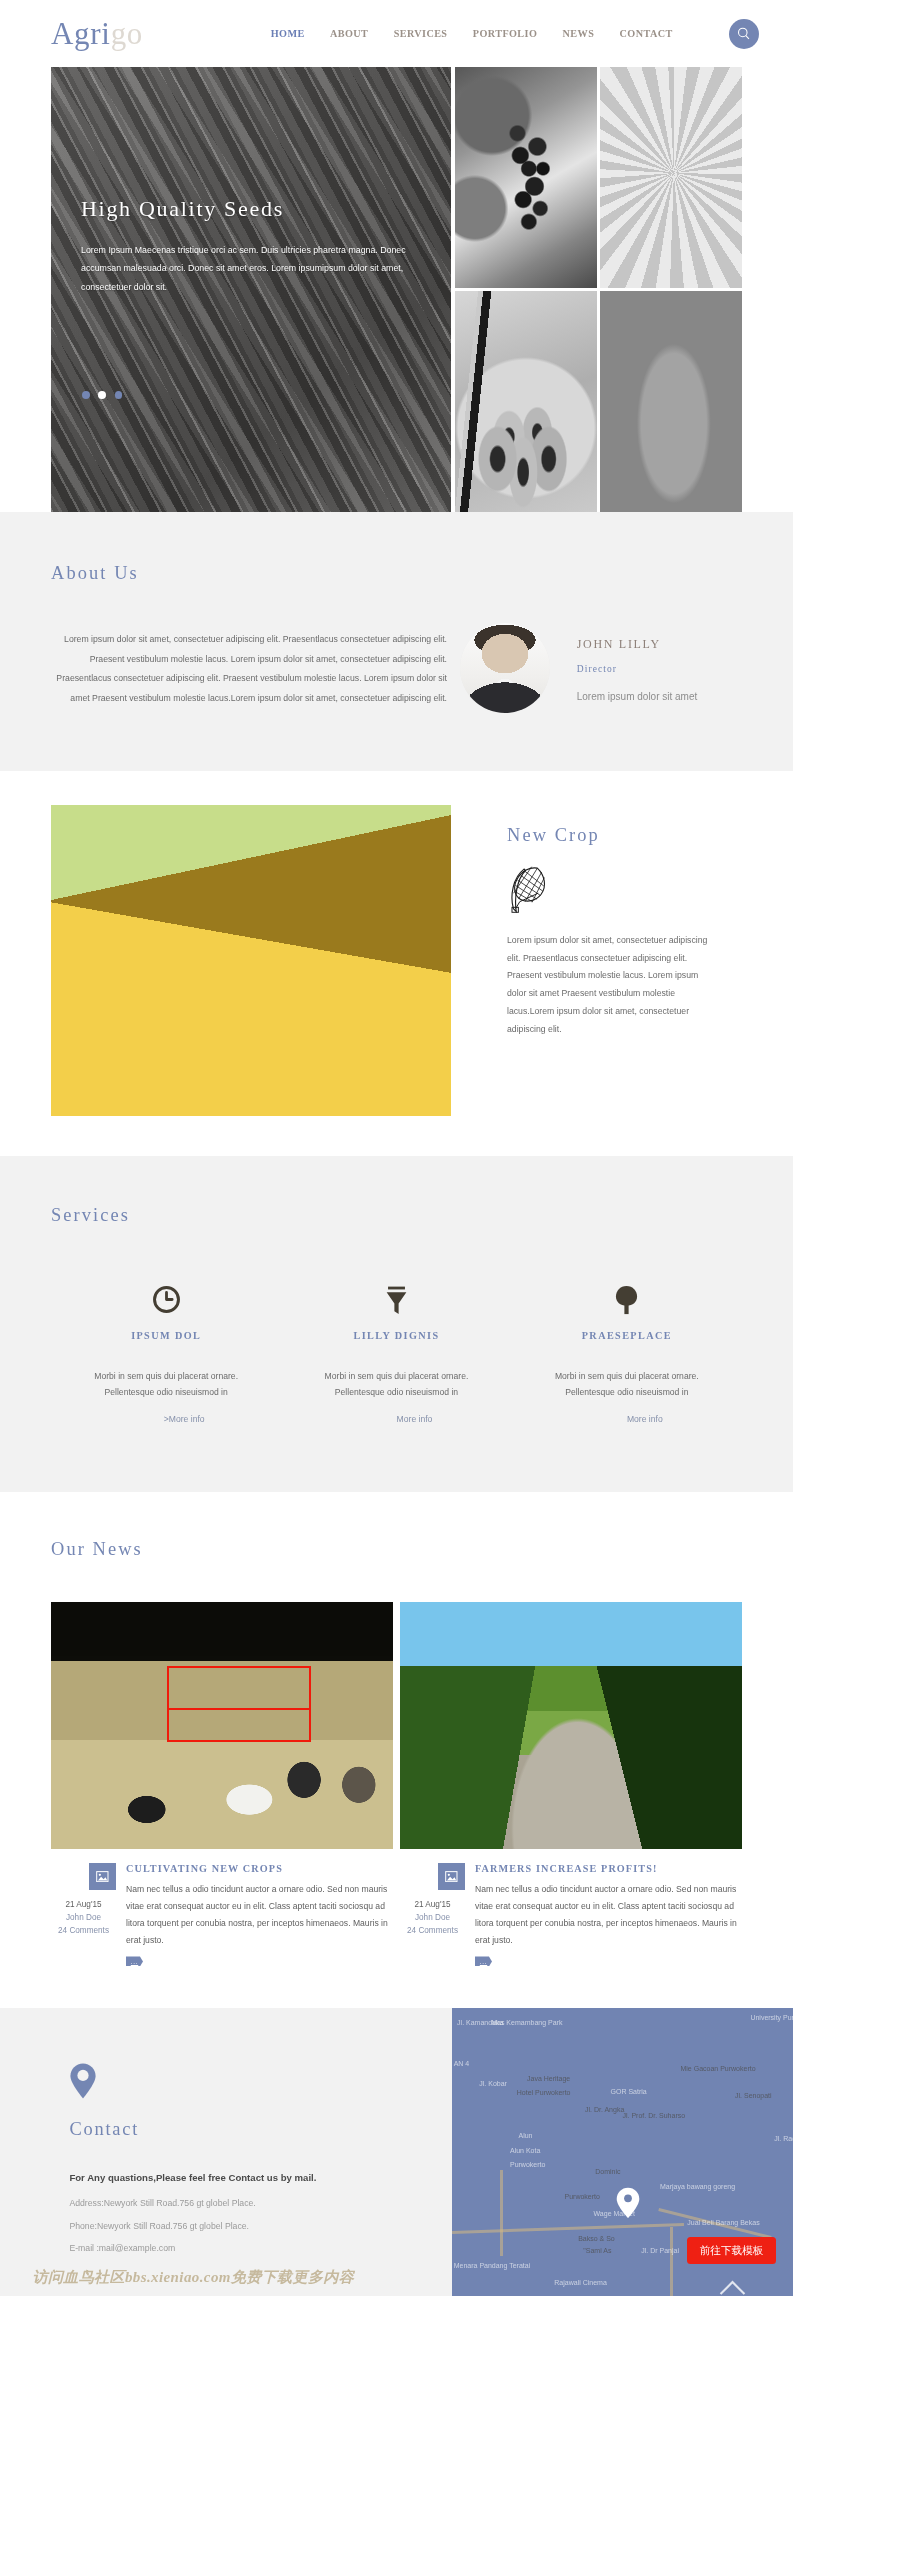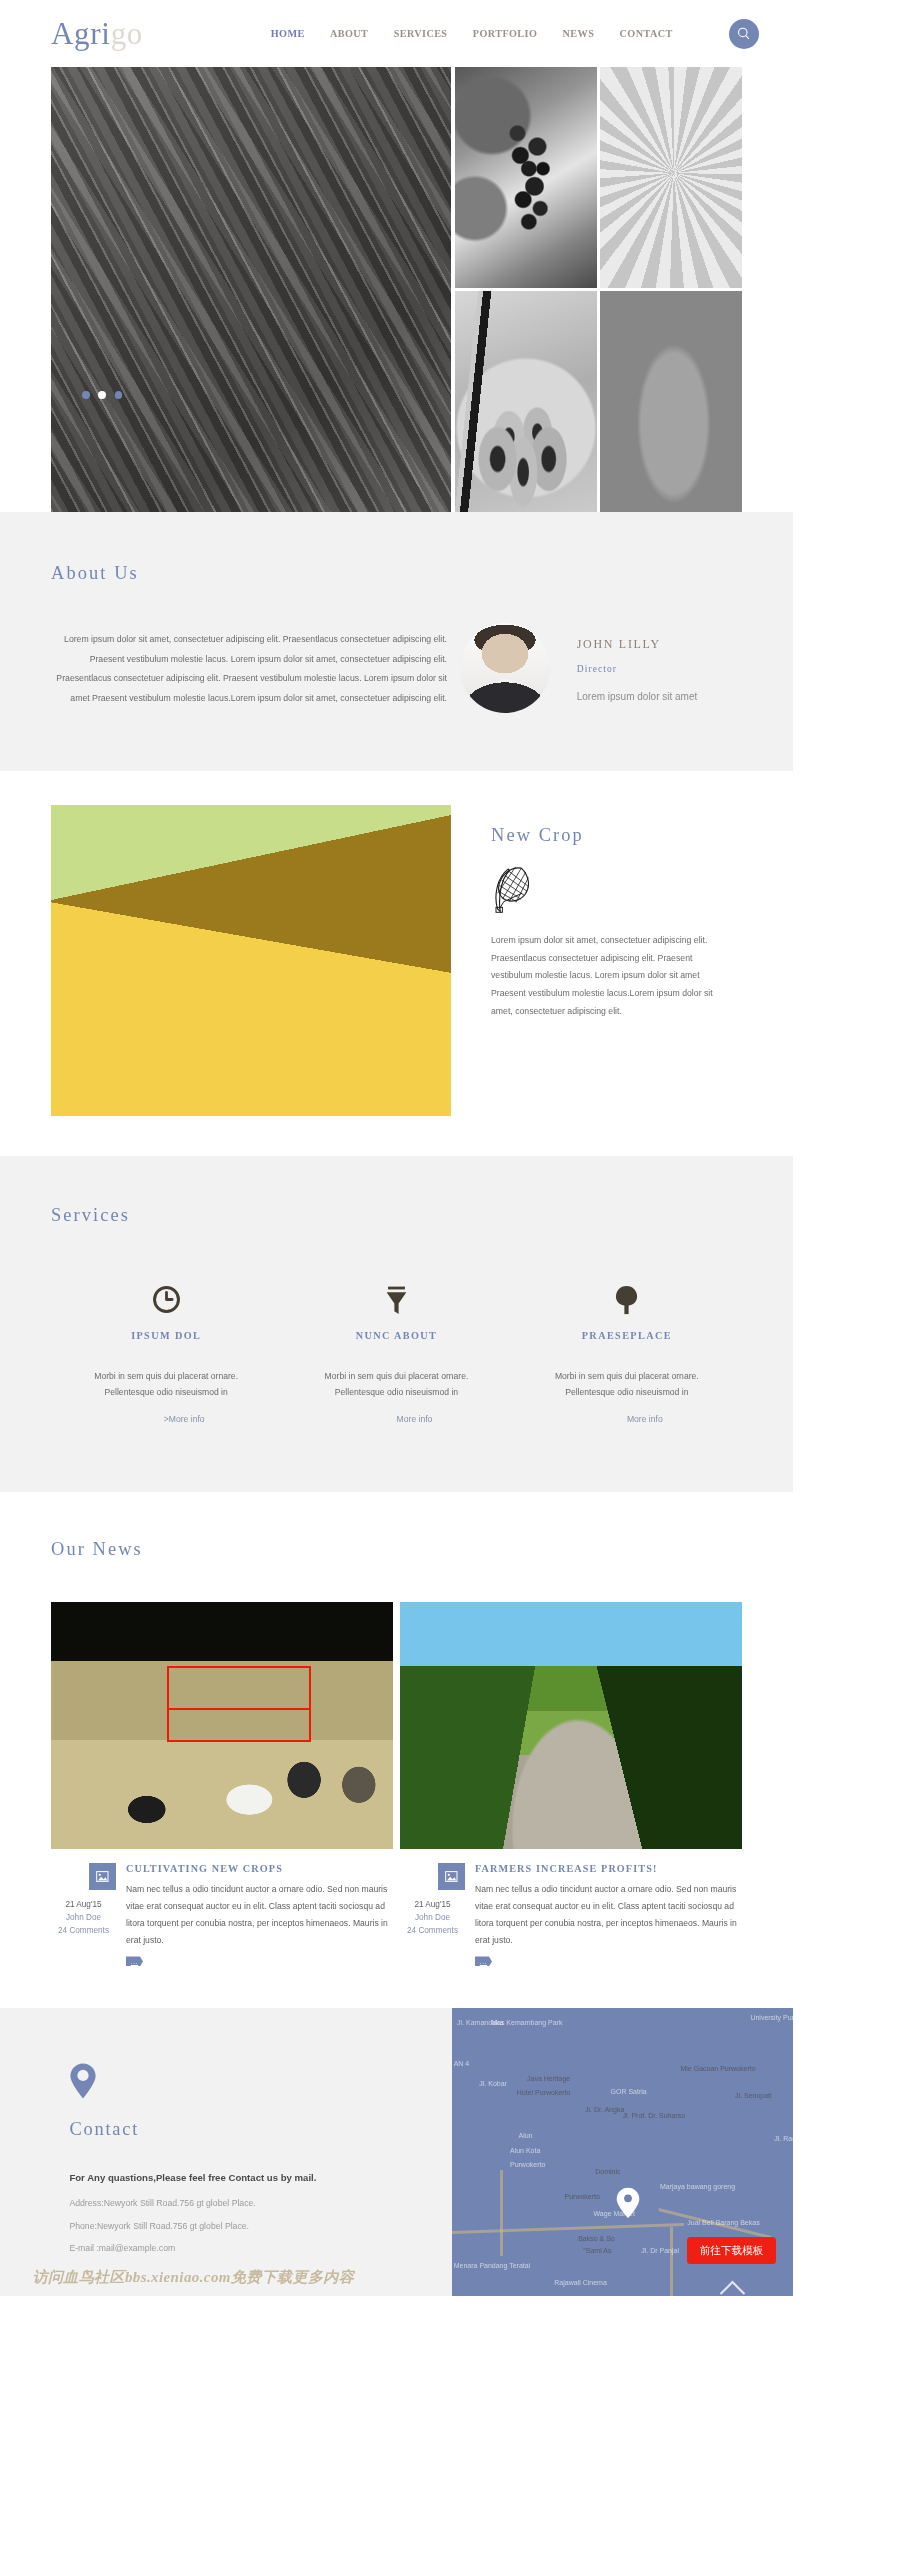--- a/index.html
+++ b/index.html
@@ -211,21 +211,21 @@
     color:#8d8079; font-weight:400;
   }
   .person-role {
     font-family:"Liberation Serif", serif;
     font-size:9.5px; letter-spacing:1.1px;
     color:#7486b3; margin-top:11.3px; font-weight:400;
   }
   .person-desc { font-size:10px; color:#8d8d8d; margin-top:17px; }
 
   
-  .newcrop { padding:34px 74px 40px 51px; display:flex; gap:0; background:#fff; }
+  .newcrop { padding:34px 74px 40px 51px; display:flex; gap:16px; background:#fff; }
   .crop-img {
     width:400px; height:311px; flex:none;
     background:
       linear-gradient(168deg,#c7dd8a 0 24%, transparent 24%),
       linear-gradient(10deg, #f3cf4a 0 56%, transparent 56%),
       radial-gradient(ellipse 11% 13% at 22% 76%, #f7d55a 0 86%, #9a7a1d 100%),
       radial-gradient(ellipse 11% 13% at 44% 72%, #fbdc68 0 86%, #9a7a1d 100%),
       radial-gradient(ellipse 11% 13% at 66% 74%, #f5d152 0 86%, #9a7a1d 100%),
       radial-gradient(ellipse 11% 13% at 86% 78%, #f0c944 0 86%, #9a7a1d 100%),
       radial-gradient(ellipse 11% 13% at 33% 92%, #f8d85e 0 86%, #9a7a1d 100%),
@@ -375,20 +375,24 @@
           <line x1="15.3" y1="15" x2="20" y2="20" stroke="#fff" stroke-width="1.6"></line>
         </svg>
       </div>
     </div>
   </div>
 
   <div class="hero">
     <div class="hero-main">
       <div class="bg"></div>
       <div class="scrim"></div>
+      <div class="hero-copy">
+        <div class="hero-title">High Quality Seeds</div>
+        <div class="hero-text">Lorem Ipsum Maecenas tristique orci ac sem. Duis ultricies pharetra magna. Donec accumsan malesuada orci. Donec sit amet eros. Lorem ipsumipsum dolor sit amet, consectetuer dolor sit.</div>
+      </div>
       <div class="dots">
         <div class="dot"></div>
         <div class="dot active"></div>
         <div class="dot"></div>
       </div>
     </div>
     <div class="hero-grid">
       <div class="tile t-grapes">
           <div class="im"></div>
         </div>
@@ -462,21 +466,21 @@
         <div class="svc-desc">Morbi in sem quis dui placerat ornare. Pellentesque odio niseuismod in</div>
         <a href="#" class="svc-more">&gt;More info</a>
       </div>
       <div class="svc">
         <div class="svc-icon">
           <svg width="31" height="34" viewBox="0 0 44 48">
             <rect x="10" y="5" width="24" height="4" fill="#443e33"></rect>
             <path d="M8 13 L36 13 L25 29 L25 44 L19 40 L19 29 Z" fill="#443e33"></path>
           </svg>
         </div>
-        <div class="svc-name">NUNC ABOUT</div>
+        <div class="svc-name">LILLY DIGNIS</div>
         <div class="svc-desc">Morbi in sem quis dui placerat ornare. Pellentesque odio niseuismod in</div>
         <a href="#" class="svc-more">More info</a>
       </div>
       <div class="svc">
         <div class="svc-icon">
           <svg width="31" height="34" viewBox="0 0 44 48">
             <path d="M22 4 C31 4 37 11 37 19 C37 27 31 32 22 32 C13 32 7 27 7 19 C7 11 13 4 22 4 Z" fill="#443e33"></path>
             <rect x="19" y="29" width="6" height="15" fill="#443e33"></rect>
           </svg>
         </div>

